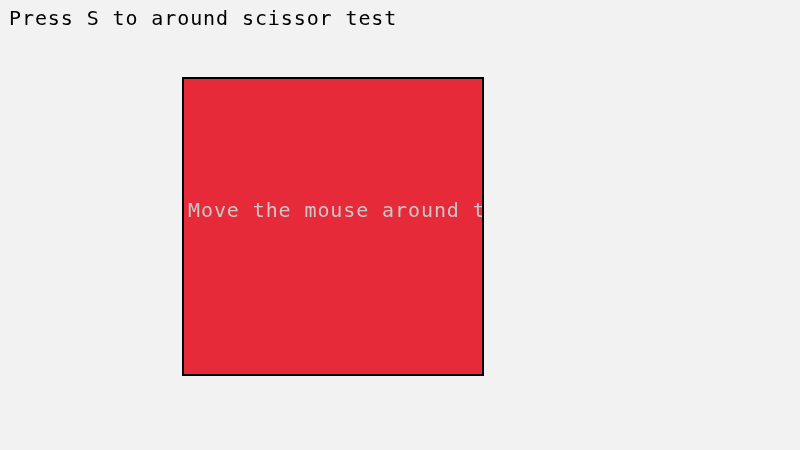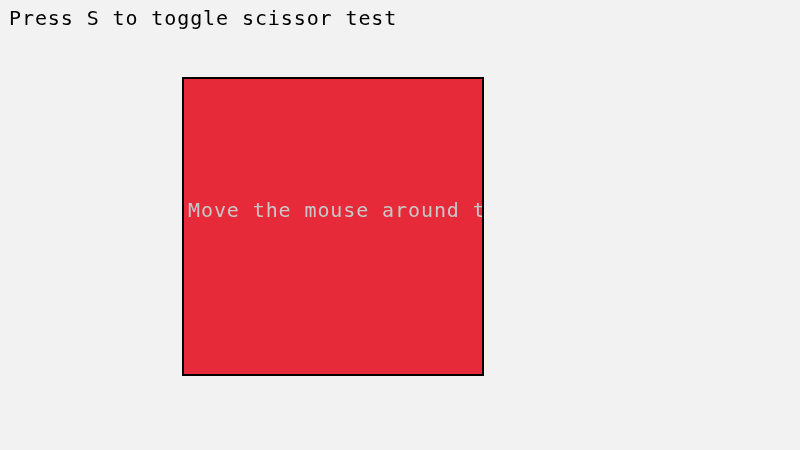--- a/index.html
+++ b/index.html
@@ -61,19 +61,19 @@
     color: #c8c8c8;
     white-space: nowrap;
     font-family: "DejaVu Sans Mono", "Liberation Mono", monospace;
   }
 </style>
 </head>
 <body>
 
 <div id="app">
 
-  <div id="hint-text">Press S to toggle scissor test</div>
+  <div id="hint-text">Press S to around scissor test</div>
 
   <div id="scissor-area">
     <div id="clipped-text">Move the mouse around to reveal the scissor area</div>
   </div>
 
 </div>
 
 </body></html>

